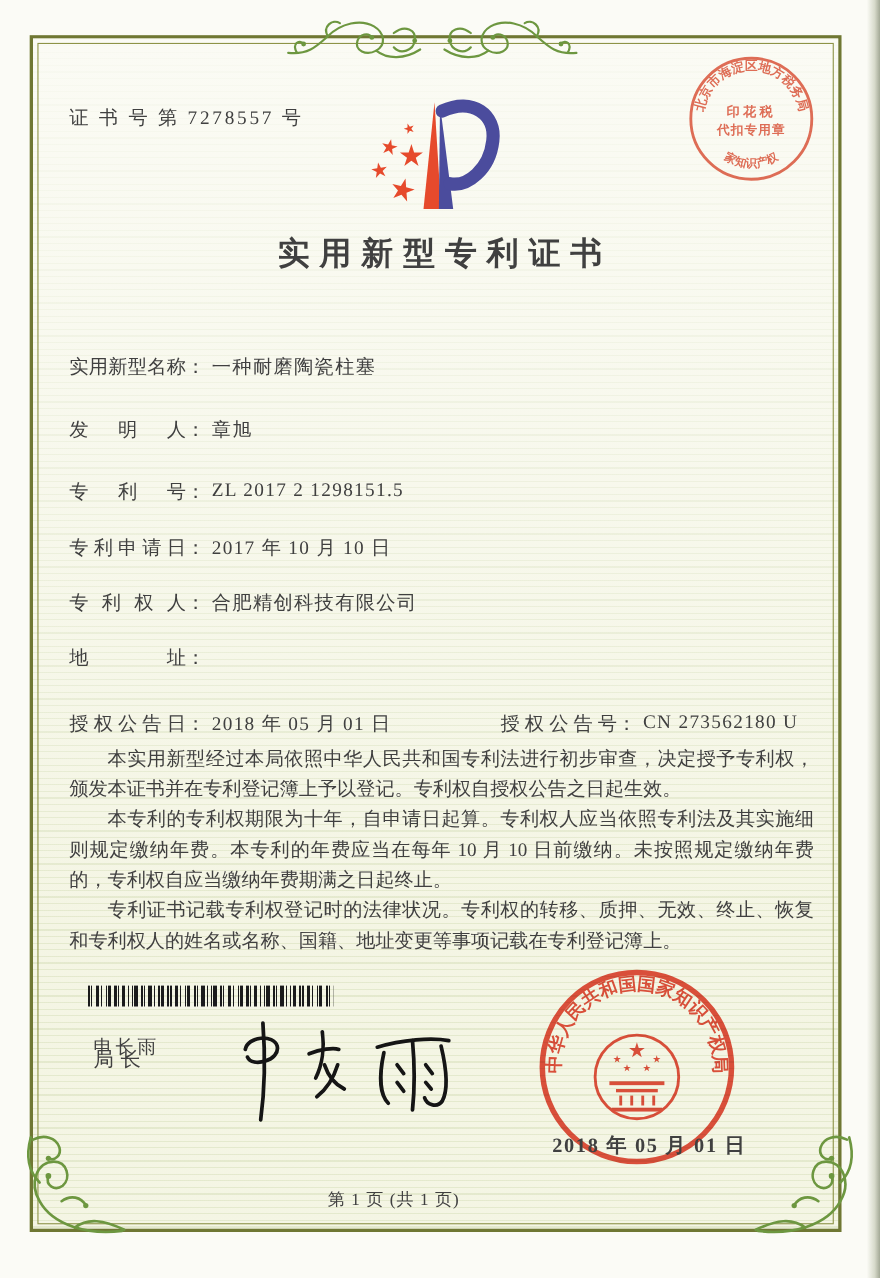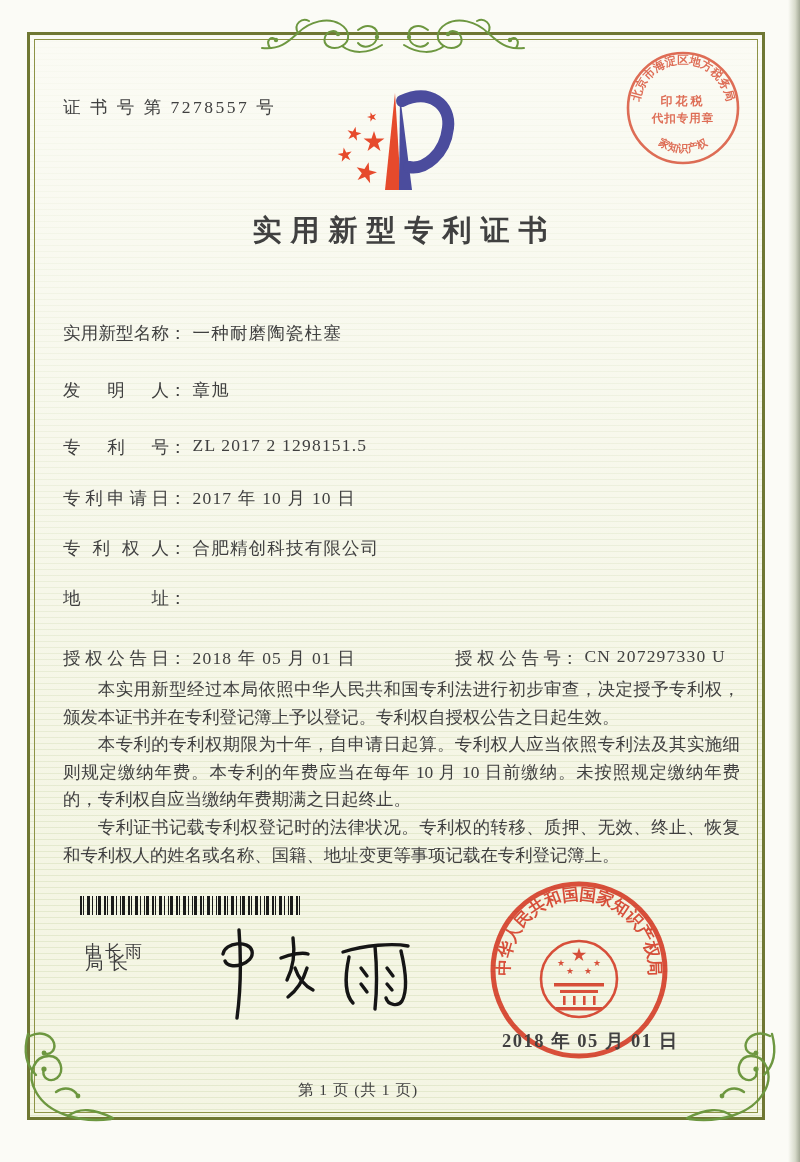--- a/index.html
+++ b/index.html
@@ -194,21 +194,21 @@
   </div>
   <div class="abs field-row" style="top:646px;position:absolute" id="row-grant">
     <span class="grp">
       <span class="f-label">授权公告日</span>
         <span class="f-colon">：</span>
         <span class="f-value">2018 年 05 月 01 日</span>
     </span>
     <span class="grp right">
       <span class="f-label">授权公告号</span>
         <span class="f-colon">：</span>
-        <span class="f-value">CN 207297330 U</span>
+        <span class="f-value">CN 273562180 U</span>
     </span>
   </div>
 
   <div class="abs" id="body-text">
     <p>本实用新型经过本局依照中华人民共和国专利法进行初步审查，决定授予专利权，颁发本证书并在专利登记簿上予以登记。专利权自授权公告之日起生效。</p>
     <p>本专利的专利权期限为十年，自申请日起算。专利权人应当依照专利法及其实施细则规定缴纳年费。本专利的年费应当在每年 10 月 10 日前缴纳。未按照规定缴纳年费的，专利权自应当缴纳年费期满之日起终止。</p>
     <p>专利证书记载专利权登记时的法律状况。专利权的转移、质押、无效、终止、恢复和专利权人的姓名或名称、国籍、地址变更等事项记载在专利登记簿上。</p>
   </div>
 
   <div class="abs" id="barcode"></div>

